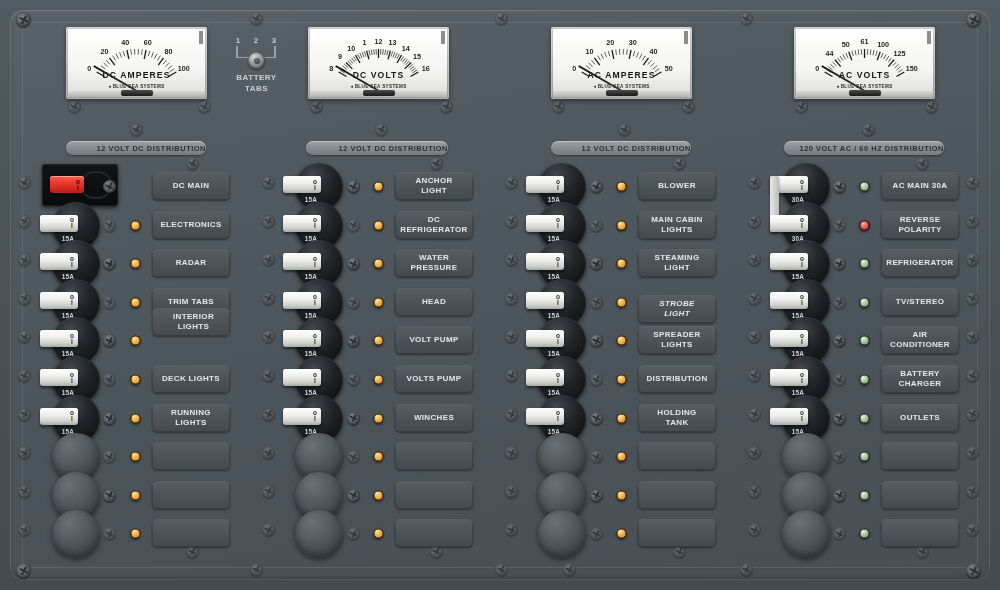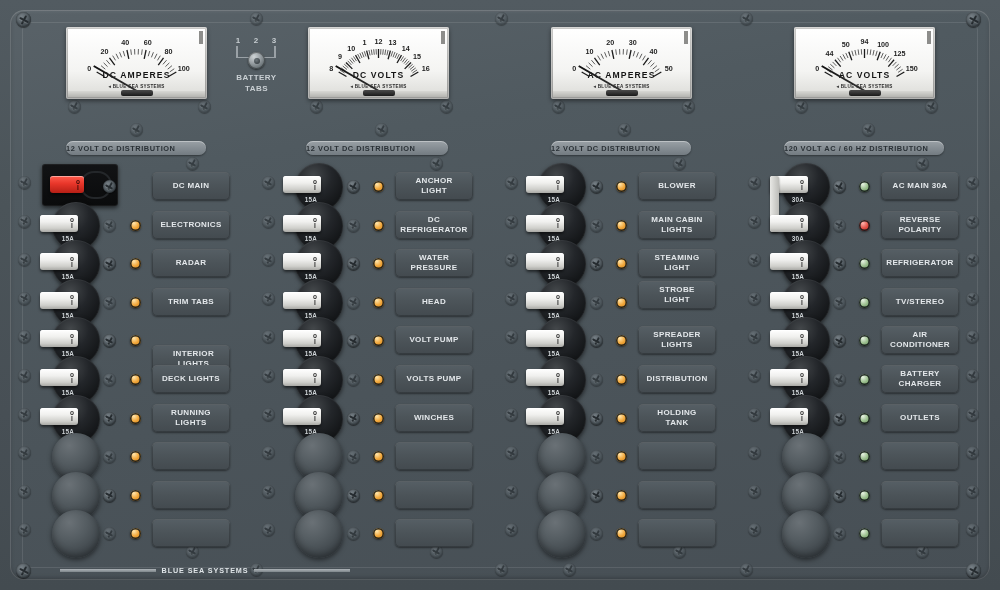--- a/index.html
+++ b/index.html
@@ -116,21 +116,21 @@
   .bb-text {
     position:absolute; left:0; top:38px; width:57px; text-align:center;
     font-size:8px; letter-spacing:.5px; color:#c9cfd3; font-weight:600; line-height:11px;
   }
 
   
   .sect-header {
     position:absolute; height:14px; border-radius:7px;
     background: linear-gradient(180deg,#9aa1a6 0%, #848c92 55%, #737b81 100%);
     box-shadow: 0 1px 2px rgba(0,0,0,.4), inset 0 1px 0 rgba(255,255,255,.35);
-    display:flex; align-items:center; justify-content:flex-start;
+    display:flex; align-items:center; justify-content:flex-end;
   }
   .sect-header span {
     font-size:7.4px; font-weight:700; letter-spacing:.55px; color:#2a3136;
     white-space:nowrap;
   }
 
   
   .brk-body {
     position:absolute; width:48px; height:48px; border-radius:50%;
     background: radial-gradient(circle at 38% 26%, #44484b 0%, #23262a 40%, #121416 78%, #0a0c0d 100%);
@@ -470,21 +470,21 @@
             <line x1="92.28314155840195" y1="37.65635560459781" x2="98.0682300455808" y2="30.76195561652701" stroke="#1b1b1b" stroke-width="1.3"></line>
             <line x1="96.63366400358939" y1="36.86673808628463" x2="100.45428504111388" y2="32.91036918442205" stroke="#1b1b1b" stroke-width="0.7"></line>
             <line x1="98.59736543183448" y1="38.900210442466246" x2="102.68466197196014" y2="35.21999210749252" stroke="#1b1b1b" stroke-width="0.7"></line>
             <line x1="100.41443552107225" y1="41.06571024931084" x2="104.74849466590922" y2="37.679572135019725" stroke="#1b1b1b" stroke-width="0.7"></line>
             <line x1="102.07602168847919" y1="43.35268740943475" x2="106.63572833753192" y2="40.27712644034564" stroke="#1b1b1b" stroke-width="0.7"></line>
             <line x1="100.54293994002424" y1="47.5" x2="108.33716857408419" y2="43" stroke="#1b1b1b" stroke-width="1.3"></line>
           </svg>
           <div class="mt-label" style="left: 21.3016px; top: 38.75px;">0</div>
           <div class="mt-label" style="left: 33.4681px; top: 24.2506px;">44</div>
           <div class="mt-label" style="left: 49.8599px; top: 14.7868px;">50</div>
-          <div class="mt-label" style="left: 68.5px; top: 11.5px;">94</div>
+          <div class="mt-label" style="left: 68.5px; top: 11.5px;">61</div>
           <div class="mt-label" style="left: 87.1401px; top: 14.7868px;">100</div>
           <div class="mt-label" style="left: 103.532px; top: 24.2506px;">125</div>
           <div class="mt-label" style="left: 115.698px; top: 38.75px;">150</div>
           <div class="meter-title">AC VOLTS</div>
           <div class="meter-brand">◂ BLUE SEA SYSTEMS</div>
           <div class="meter-needle" style="left: 18.5px; top: 61px; bottom: auto; transform-origin: 100% 50%; transform: rotate(30deg);"></div>
           <div class="meter-bottombar"></div>
           <div class="meter-pivot"></div>
         </div>
       </div>
@@ -558,21 +558,21 @@
       <div class="lbl" style="left: 152px; top: 287.8px;">
         <span>TRIM TABS</span>
       </div>
       <div class="brk-body" style="left: 52px; top: 317.4px;"></div>
       <div class="brk-toggle" style="left: 40px; top: 330.4px;">
         <div class="oi">o<br>I</div>
       </div>
       <div class="brk-rating" style="left: 44px; top: 350.4px;">15A</div>
       <div class="screw sm" style="left: 103px; top: 334.4px;"></div>
       <div class="led amber" style="left: 130px; top: 335.4px;"></div>
-      <div class="lbl" style="left: 152px; top: 345px; padding-left: 8px;">
+      <div class="lbl" style="left: 152px; top: 308px; padding-left: 8px;">
         <span>INTERIOR<br>LIGHTS</span>
       </div>
       <div class="brk-body" style="left: 52px; top: 356px;"></div>
       <div class="brk-toggle" style="left: 40px; top: 369px;">
         <div class="oi">o<br>I</div>
       </div>
       <div class="brk-rating" style="left: 44px; top: 389px;">15A</div>
       <div class="screw sm dim" style="left: 103px; top: 373px;"></div>
       <div class="led amber" style="left: 130px; top: 374px;"></div>
       <div class="lbl" style="left: 152px; top: 365px;">
@@ -712,21 +712,21 @@
       <div class="lbl" style="left: 638px; top: 249.2px;">
         <span>STEAMING<br>LIGHT</span>
       </div>
       <div class="brk-body" style="left: 538px; top: 278.8px;"></div>
       <div class="brk-toggle" style="left: 526px; top: 291.8px;">
         <div class="oi">o<br>I</div>
       </div>
       <div class="brk-rating" style="left: 530px; top: 311.8px;">15A</div>
       <div class="screw sm dim" style="left: 590px; top: 295.8px;"></div>
       <div class="led amber" style="left: 616px; top: 296.8px;"></div>
-      <div class="lbl" style="left: 638px; top: 281px;">
+      <div class="lbl" style="left: 638px; top: 295px; font-style: italic;">
         <span>STROBE<br>LIGHT</span>
       </div>
       <div class="brk-body" style="left: 538px; top: 317.4px;"></div>
       <div class="brk-toggle" style="left: 526px; top: 330.4px;">
         <div class="oi">o<br>I</div>
       </div>
       <div class="brk-rating" style="left: 530px; top: 350.4px;">15A</div>
       <div class="screw sm" style="left: 590px; top: 334.4px;"></div>
       <div class="led amber" style="left: 616px; top: 335.4px;"></div>
       <div class="lbl" style="left: 638px; top: 326.4px;">
@@ -842,18 +842,13 @@
       <div class="brk-body blank" style="left: 782px; top: 471.8px;"></div>
       <div class="screw sm" style="left: 833px; top: 488.8px;"></div>
       <div class="led green" style="left: 859px; top: 489.8px;"></div>
       <div class="lbl blank" style="left: 881px; top: 480.8px; width: 78px;"></div>
       <div class="brk-body blank" style="left: 782px; top: 510.4px;"></div>
       <div class="screw sm dim" style="left: 833px; top: 527.4px;"></div>
       <div class="led green" style="left: 859px; top: 528.4px;"></div>
       <div class="lbl blank" style="left: 881px; top: 519.4px; width: 78px;"></div>
     </div>
 
-  <div id="footer-brand">
-    <div class="rule"></div>
-    <div class="bname">BLUE SEA SYSTEMS</div>
-    <div class="rule"></div>
-  </div>
 </div>
 
 </body></html>

